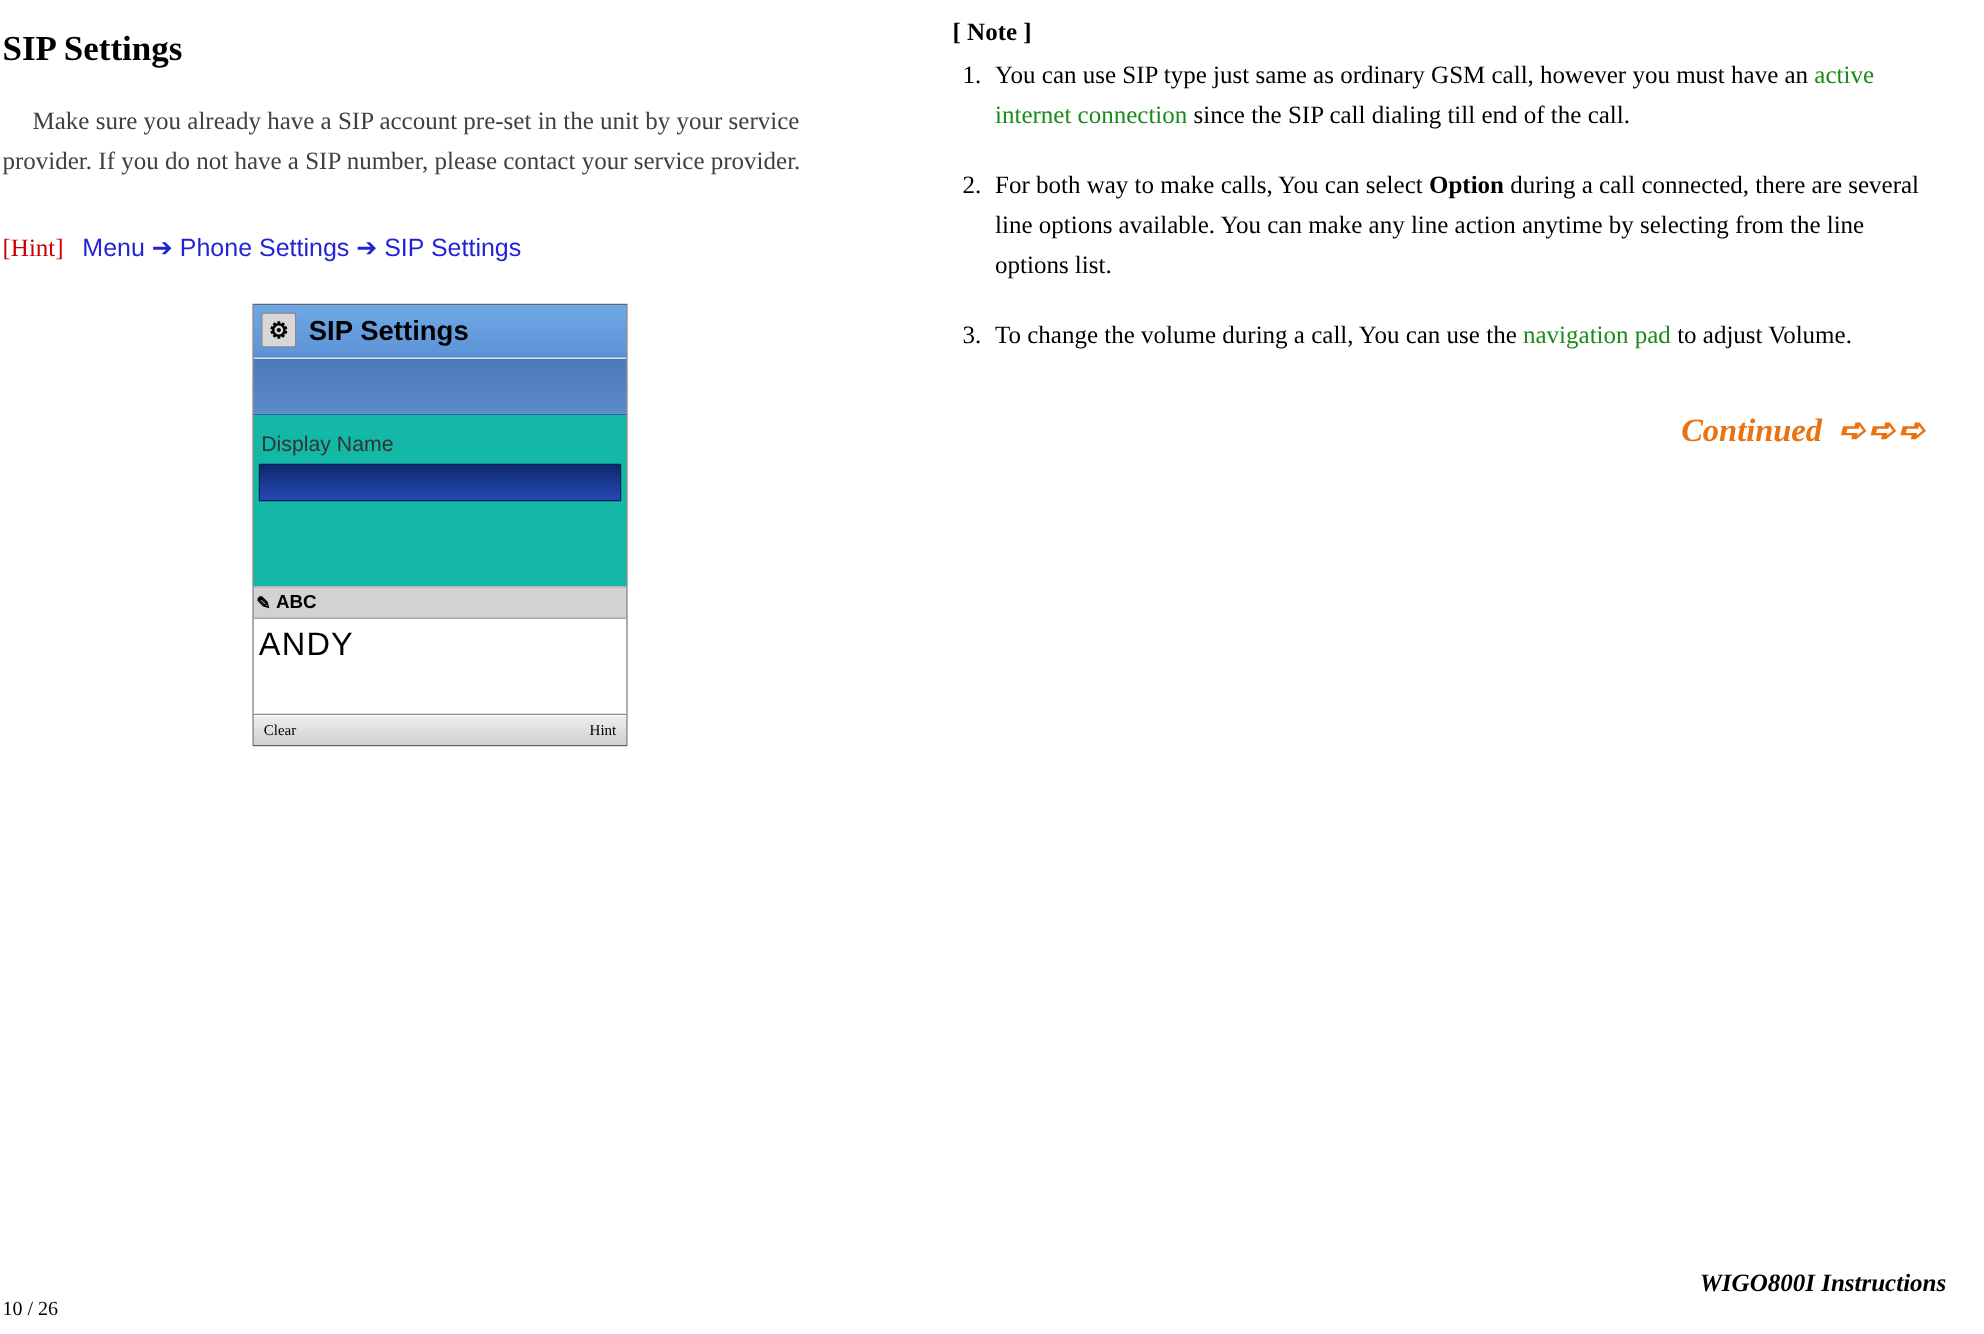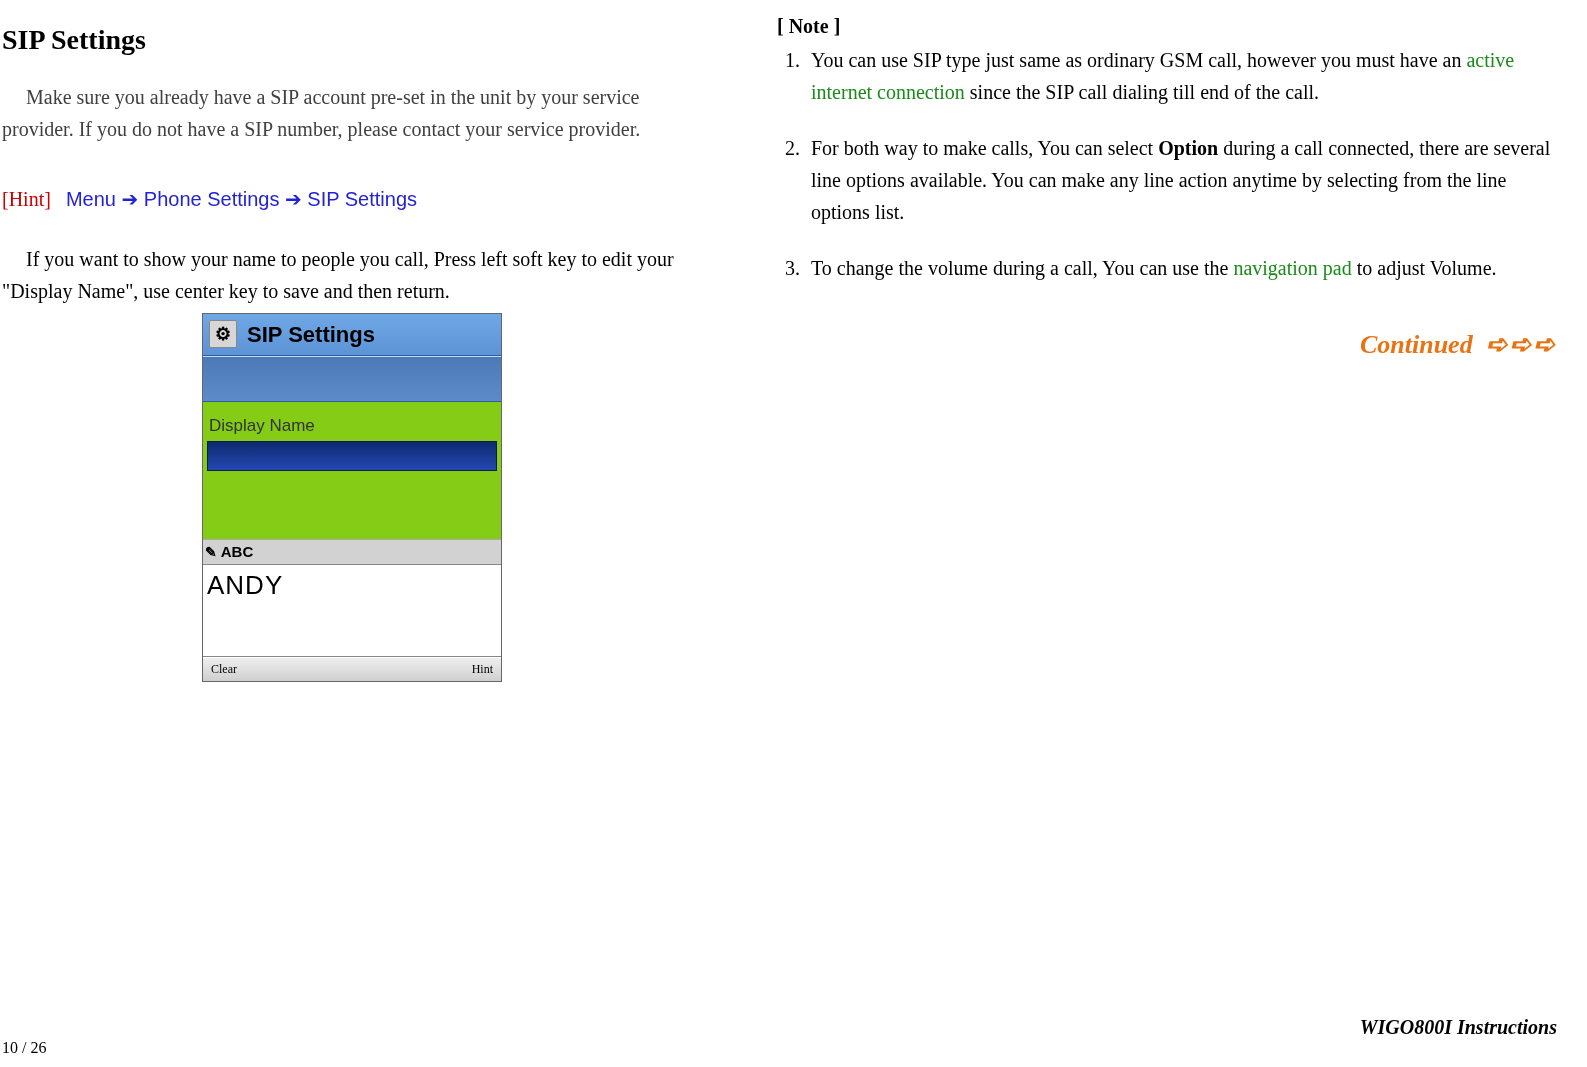--- a/index.html
+++ b/index.html
@@ -11,21 +11,20 @@
     line-height: 1.6;
     color: #000;
     background: #fff;
     position: relative;
     padding: 10px 30px 0 0;
   }
   .page {
     display: flex;
     gap: 60px;
     padding-left: 2px;
-    justify-content: space-between;
   }
   .col {
     flex: 1;
     min-width: 0;
   }
   .col-left { max-width: 700px; }
   .col-right { max-width: 780px; }
 
   h1.title {
     font-size: 28px;
@@ -58,37 +57,37 @@
     width:28px; height:28px; background:#d7d7d7; border:1px solid #888;
     border-radius:2px; display:flex; align-items:center; justify-content:center;
     font-size:18px;
   }
   .blue-band {
     height: 46px;
     background: linear-gradient(#4c79b8 0%, #5d8bc9 100%);
     border-top:1px solid #c8daf0;
     border-bottom:1px solid #2a5ea0;
   }
-  .phone-body { background:#84cc16; padding:8px 4px 2px 4px; }
+  .phone-body { background:#14b8a6; padding:8px 4px 2px 4px; }
   .field-label { font-size:17px; color:#333; margin:2px 2px 2px 2px; }
   .dn-input {
     width: 100%; height: 30px;
     background: linear-gradient(#0d2a6e 0%, #2548b3 100%);
     border:1px solid #0a1d4d;
   }
   .spacer { height: 66px; }
   .abc-row {
     display:flex; align-items:center; gap:4px;
     background:#d2d2d2; padding:0 2px; font-size:15px; font-weight:bold;
     border-top:1px solid #aaa;
   }
   .abc-row .pen { font-size:14px; }
   .text-area {
     background:#fff; border-top:1px solid #888; border-bottom:1px solid #888;
-    height:93px; padding:0 4px;
+    height:78px; padding:0 4px;
     font-family: Arial, sans-serif; font-size:26px; letter-spacing:1px;
   }
   .softkeys {
     display:flex; justify-content:space-between;
     background: linear-gradient(#eee 0%, #cfcfcf 100%);
     padding:2px 8px; font-size:12px; font-family:"Times New Roman", serif;
     border-top:1px solid #fff;
   }
 
   
@@ -126,21 +125,20 @@
   <div class="col col-left">
     <h1 class="title">SIP Settings</h1>
 
     <p class="intro">Make sure you already have a SIP account pre-set in the unit by your service provider.    If you do not have a SIP number, please contact your service provider.</p>
 
     <p class="hint-line">
       <span class="hint-label">[Hint]</span>&nbsp;&nbsp;
       <span class="hint-path arrow">Menu ➔ Phone Settings ➔ SIP Settings</span>
     </p>
 
-    <p class="para">If you want to show your name to people you call, Press left soft key to edit your "Display Name", use center key to save and then return.</p>
 
     <div class="phone-wrap">
       <div class="phone">
         <div class="phone-titlebar">
           <span class="gear">⚙</span>
           <span>SIP Settings</span>
         </div>
         <div class="blue-band"></div>
         <div class="phone-body">
           <div class="field-label">Display Name</div>

